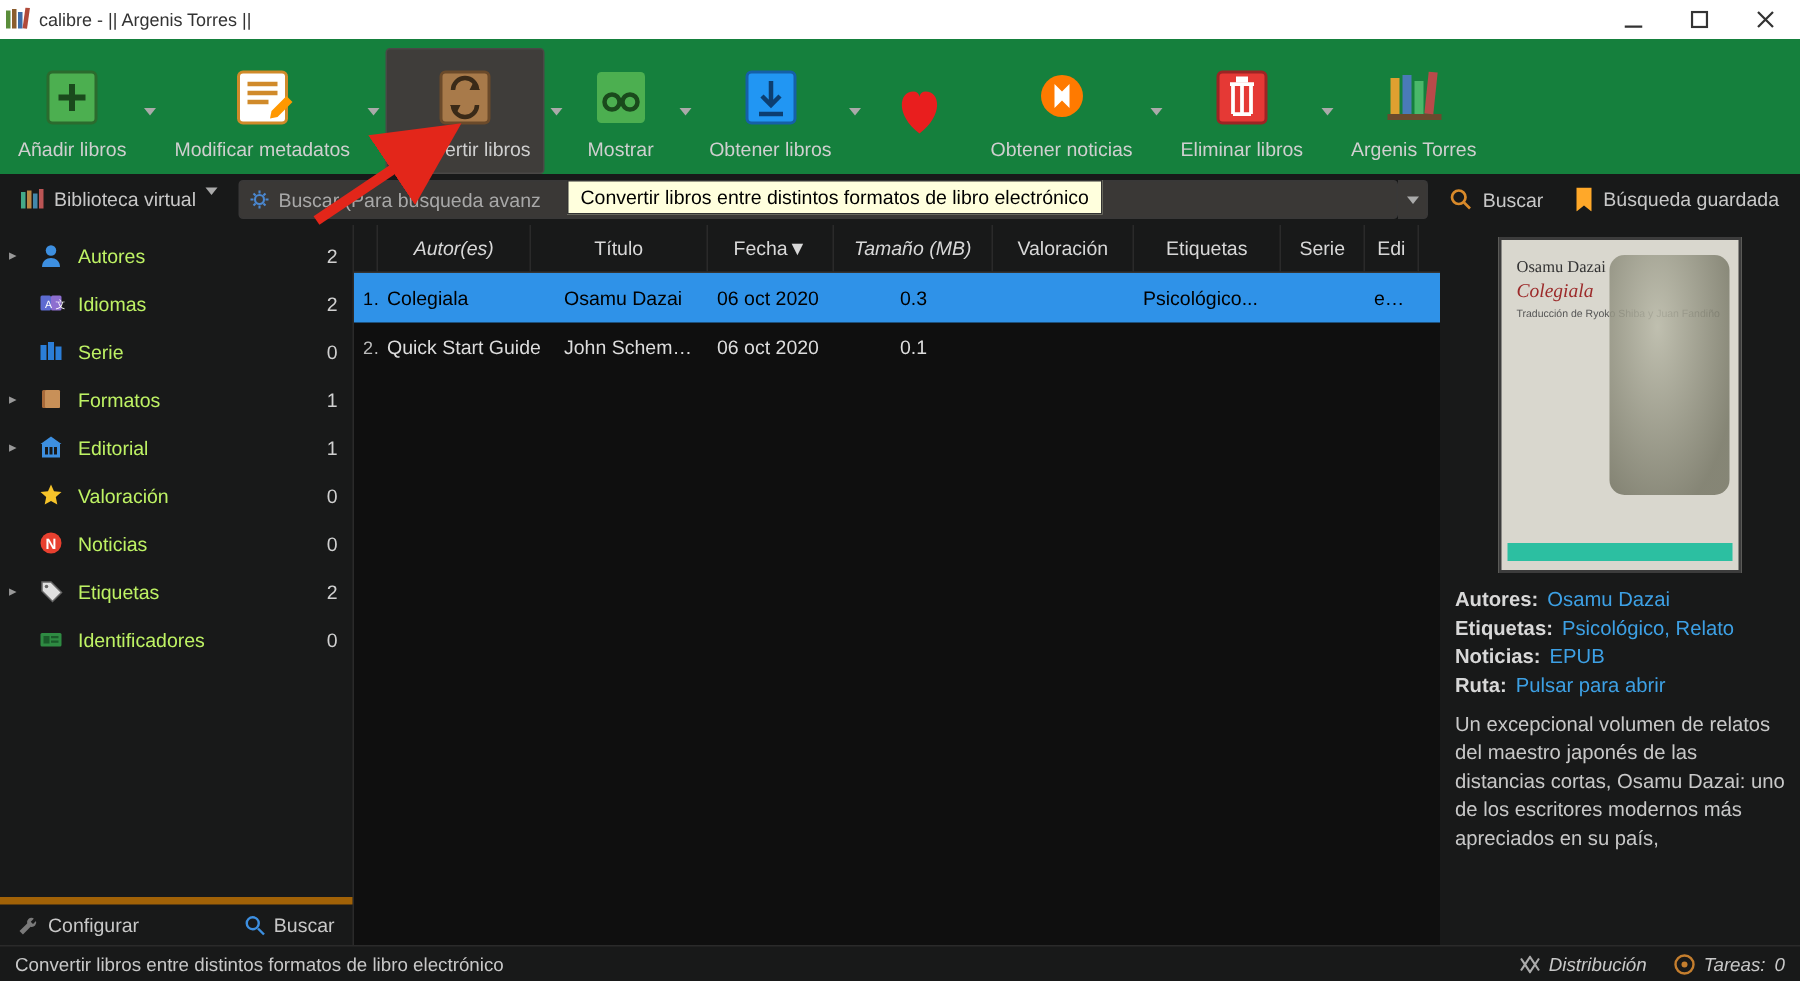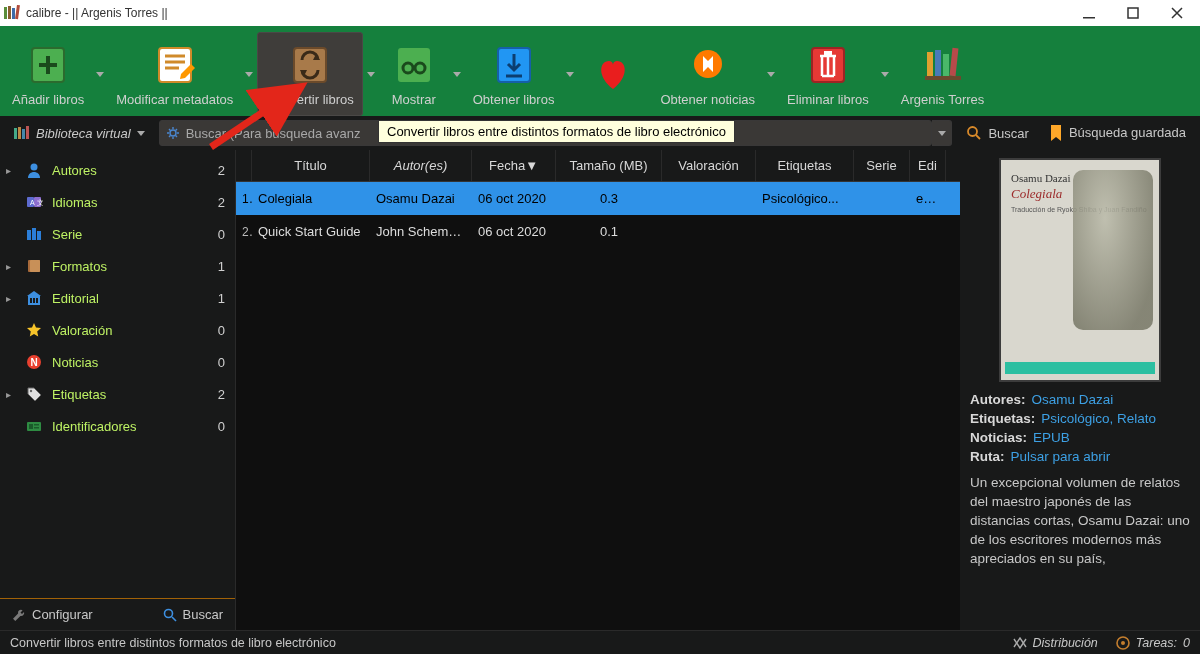--- a/index.html
+++ b/index.html
@@ -59,21 +59,21 @@
   
   .searchrow {
     height: 34px;
     background: #181919;
     display:flex;
     align-items:center;
     padding: 0 8px;
     gap: 8px;
     position:relative;
   }
-  .vlib-btn { display:flex; align-items:center; gap:6px; cursor:pointer; padding:4px 6px;font-style:italic; }
+  .vlib-btn { display:flex; gap:6px; cursor:pointer; padding:4px 6px; }
   .search-input-wrap {
     flex: 1; height: 26px;
     background: #3a3836;
     border: 1px solid #393838;
     border-radius: 3px;
     display:flex; align-items:center;
     padding: 0 6px;
     position:relative;
   }
   .search-input-wrap .gear { margin-right:6px; }
@@ -115,21 +115,21 @@
     padding: 0 10px 0 6px;
     gap: 8px;
     cursor:pointer;
   }
   .side-item .arrow { width:10px; font-size:10px; color:#999; }
   .side-item .icn { width:20px; display:flex; justify-content:center; }
   .side-item .name { flex:1; color:#bef264; }
   .side-item .num { color:#d0d0d0; width:14px; text-align:right; }
   .side-foot {
     height: 32px; display:flex; align-items:center; justify-content:space-between; padding:0 12px;
-    border-top: 1px solid #a16207;
+    border-top: 5px solid #a16207;
   }
   .side-foot .foot-btn { display:flex; align-items:center; gap:6px; cursor:pointer; }
 
   
   .tablearea {
     flex:1;
     background:#0f0f0f;
     display:flex; flex-direction:column;
     position:relative;
   }
@@ -542,31 +542,31 @@
         <span>Buscar</span>
       </div>
     </div>
   </div>
 
   <div class="tablearea">
     <div class="thead" id="thead">
         <div class="th" style="width: 16px;">
           <span></span>
         </div>
+        <div class="th sorted" style="width: 102px;">
+          <span>Autor(es)</span>
+        </div>
         <div class="th" style="width: 118px;">
           <span>Título</span>
-        </div>
-        <div class="th sorted" style="width: 102px;">
-          <span>Autor(es)</span>
         </div>
         <div class="th" style="width: 84px;">
           <span>Fecha</span>
           <span class="sortarr">▼</span>
         </div>
-        <div class="th" style="width: 106px;">
+        <div class="th" style="width: 106px; font-style: italic;">
           <span>Tamaño (MB)</span>
         </div>
         <div class="th" style="width: 94px;">
           <span>Valoración</span>
         </div>
         <div class="th" style="width: 98px;">
           <span>Etiquetas</span>
         </div>
         <div class="th" style="width: 56px;">
           <span>Serie</span>

